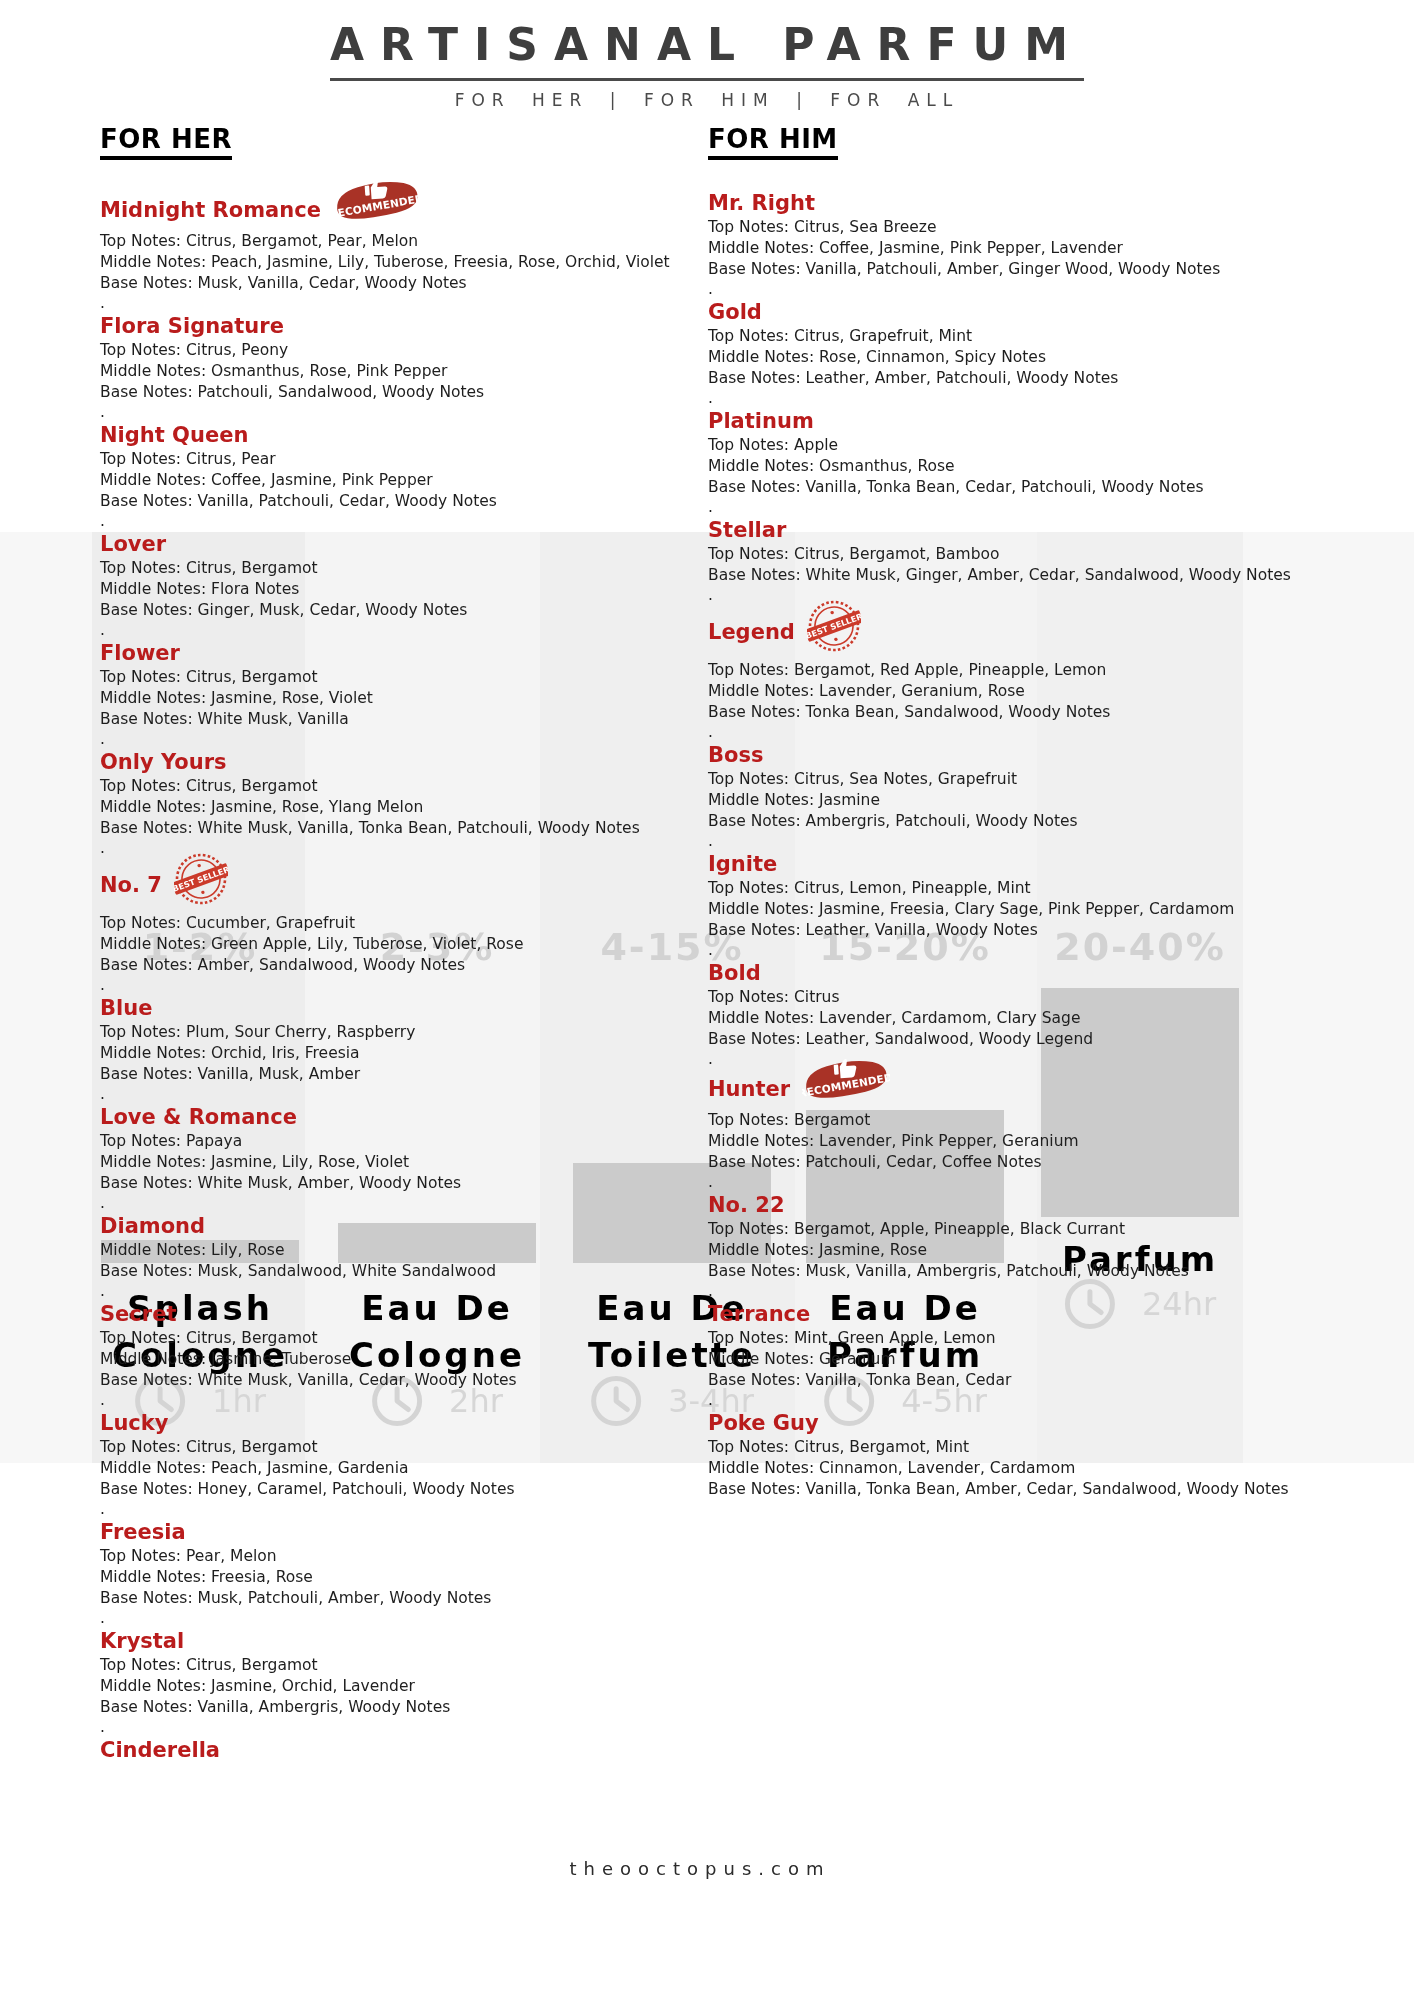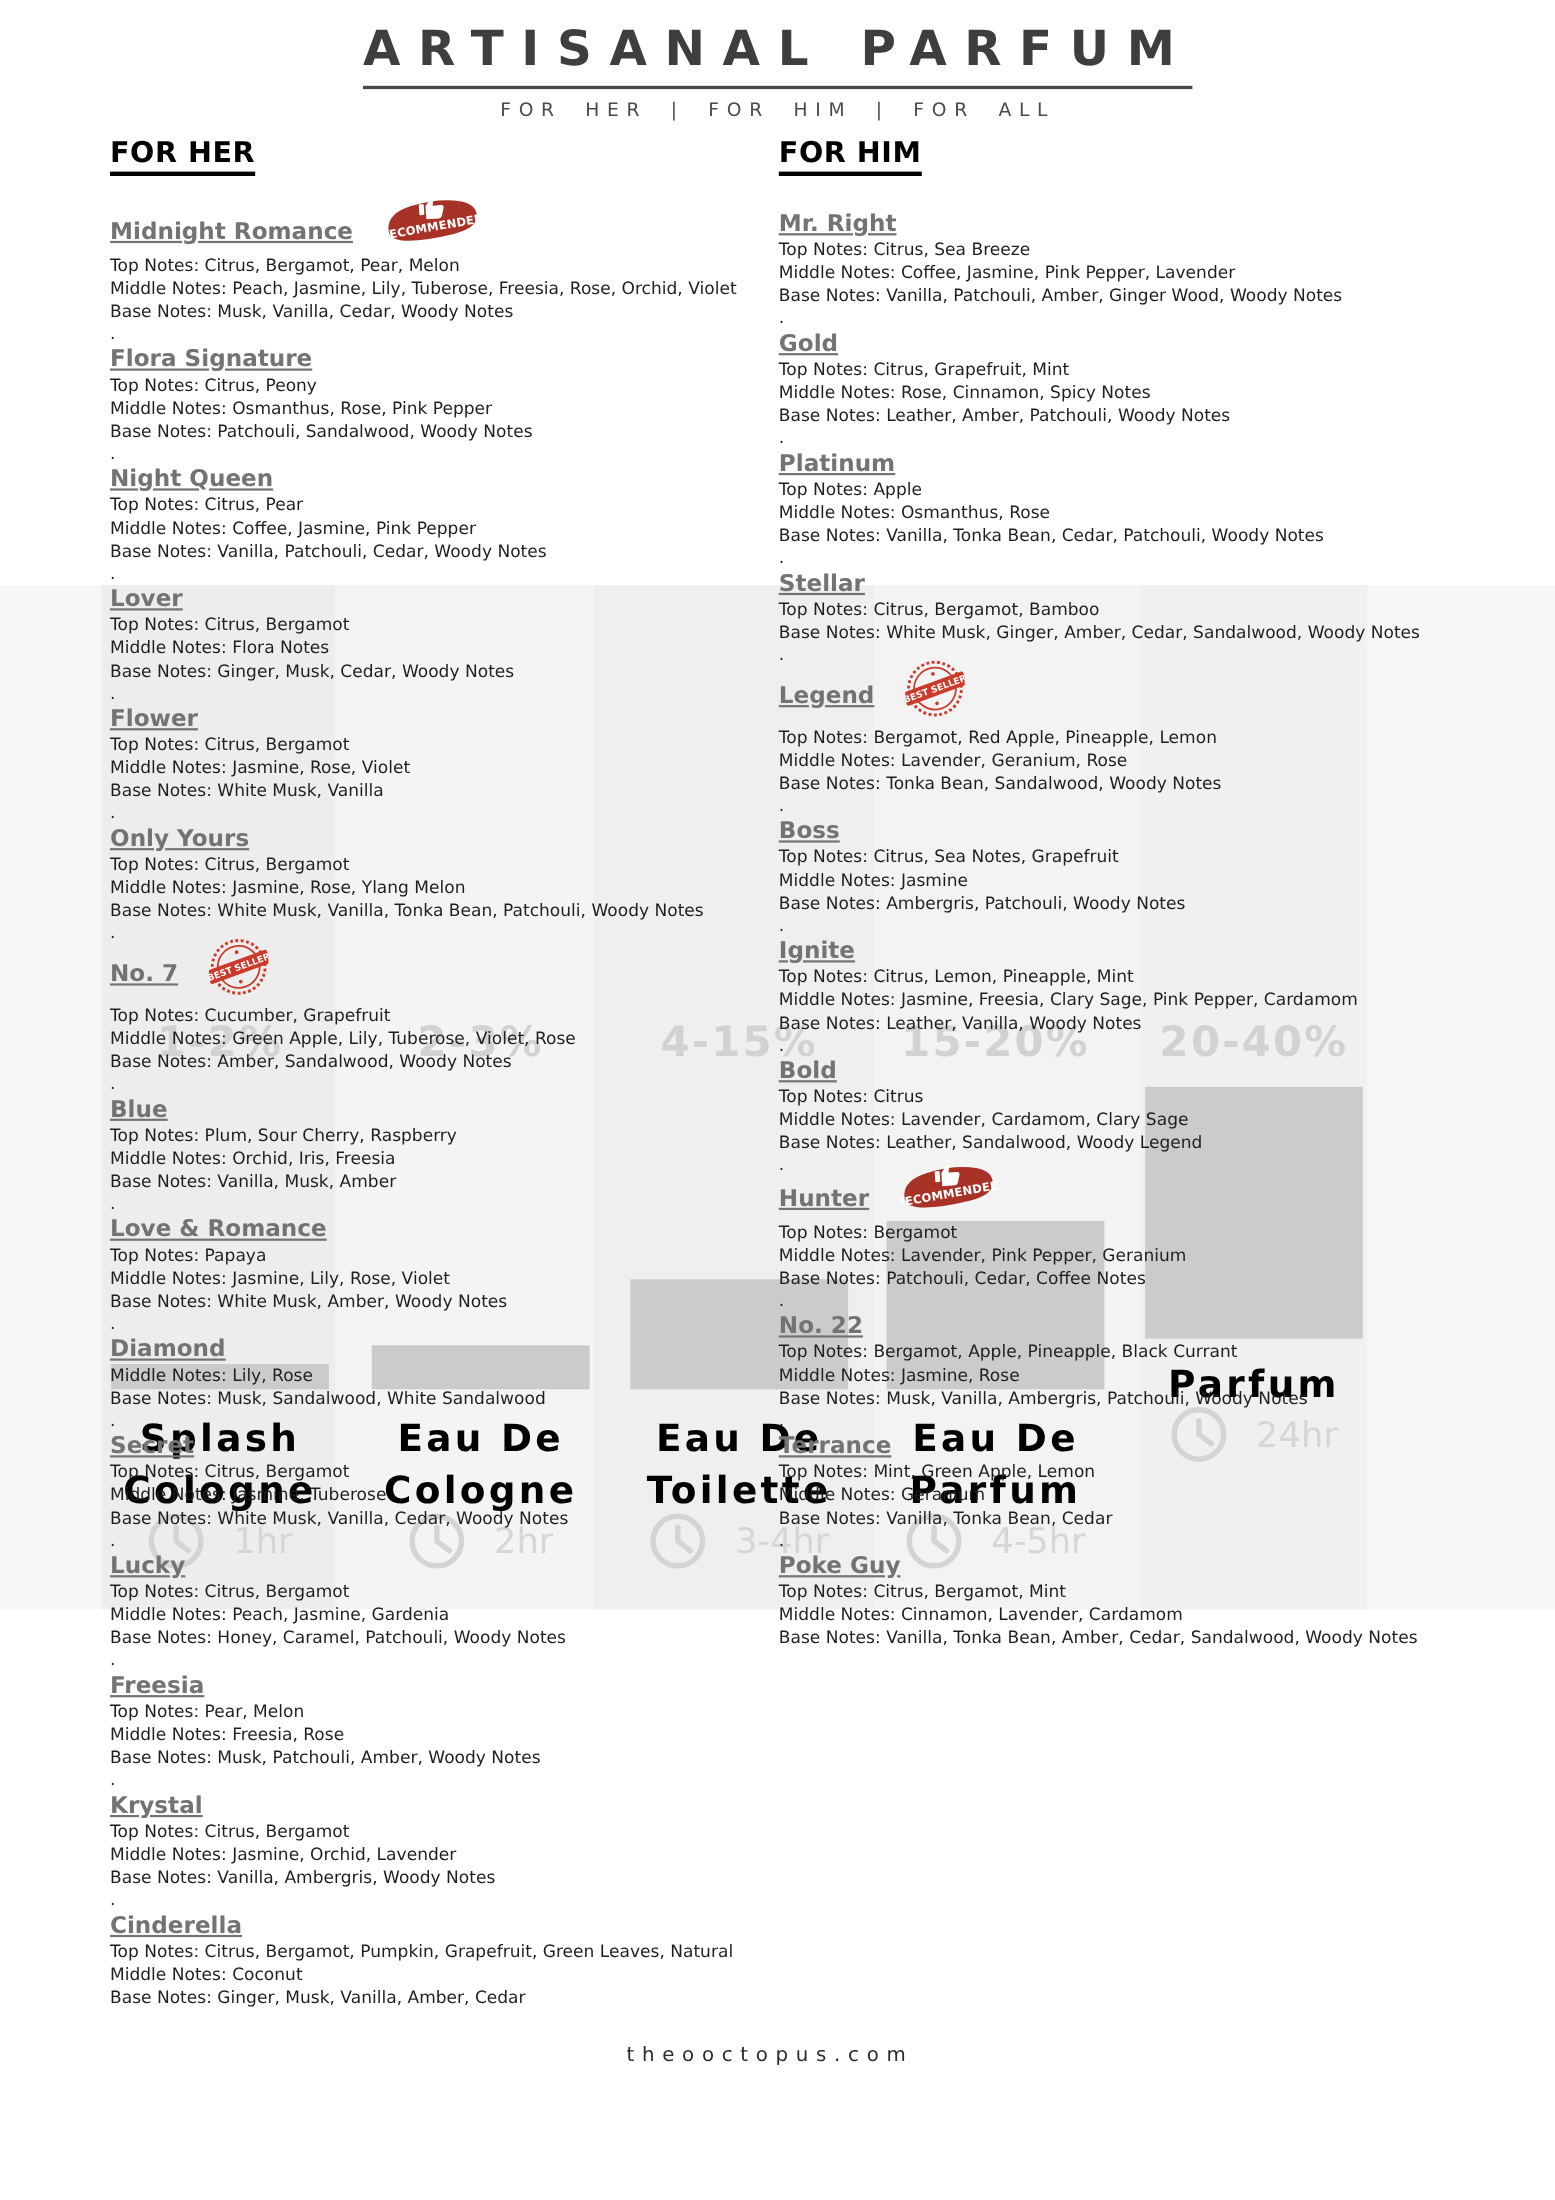--- a/index.html
+++ b/index.html
@@ -22,22 +22,22 @@
   .hdr{position:relative;z-index:2;text-align:center;padding-top:20px;}
   .title{display:inline-block;margin:0;font-size:44px;font-weight:bold;letter-spacing:16px;
     color:#3e3e3e;border-bottom:3px solid #4a4a4a;padding-bottom:7px;line-height:1.15;white-space:nowrap;}
   .subtitle{margin-top:9px;font-size:17px;letter-spacing:7px;word-spacing:9px;color:#4a4a4a;white-space:nowrap;}
   
   .content{position:relative;z-index:1;display:flex;padding-left:100px;margin-top:14px;align-items:flex-start;}
   .col-her{width:608px;flex:none;}
   .col-him{flex:1;min-width:0;}
   .sec-h{display:inline-block;margin:0 0 30px 0;font-size:26px;font-weight:bold;color:#000;
     letter-spacing:0.5px;border-bottom:4px solid #000;padding-bottom:2px;}
-  .p-name{display:flex;align-items:center;gap:28px;margin:0;font-size:21px;line-height:27px;
-    font-weight:bold;color:#737373;white-space:nowrap;text-decoration:underline;}
+  .p-name{display:flex;align-items:center;gap:12px;margin:0;font-size:21px;line-height:27px;
+    font-weight:bold;color:#b91c1c;white-space:nowrap;}
   .note-line{font-size:15.5px;line-height:21px;color:#1e1e1e;white-space:nowrap;}
   .dot-sep{font-size:15.5px;line-height:19px;color:#1e1e1e;}
   .badge-rec{margin-top:-12px;flex:none;}
   .badge-bs{margin-top:-6px;flex:none;}
   
   .footer{position:absolute;z-index:1;left:100px;width:1200px;top:1858px;text-align:center;
     font-size:18px;letter-spacing:7px;color:#2b2b2b;}
 </style>
 </head>
 <body>
@@ -312,25 +312,20 @@
               <div class="note-line">Middle Notes: Jasmine, Orchid, Lavender</div>
               <div class="note-line">Base Notes: Vanilla, Ambergris, Woody Notes</div>
             </div>
     <div class="dot-sep">.</div>
   </article>
 
   <article class="entry">
     <h3 class="p-name">
               <span class="p-name-text">Cinderella</span>
             </h3>
-    <div class="p-lines">
-              <div class="note-line">Top Notes: Citrus, Bergamot, Pumpkin, Grapefruit, Green Leaves, Natural</div>
-              <div class="note-line">Middle Notes: Coconut</div>
-              <div class="note-line">Base Notes: Ginger, Musk, Vanilla, Amber, Cedar</div>
-            </div>
 
   </article>
 </div>
     </section>
     <section class="col-him">
       <h2 class="sec-h">FOR HIM</h2>
       <div class="entries" id="entries-him">
   <article class="entry">
     <h3 class="p-name">
               <span class="p-name-text">Mr. Right</span>

